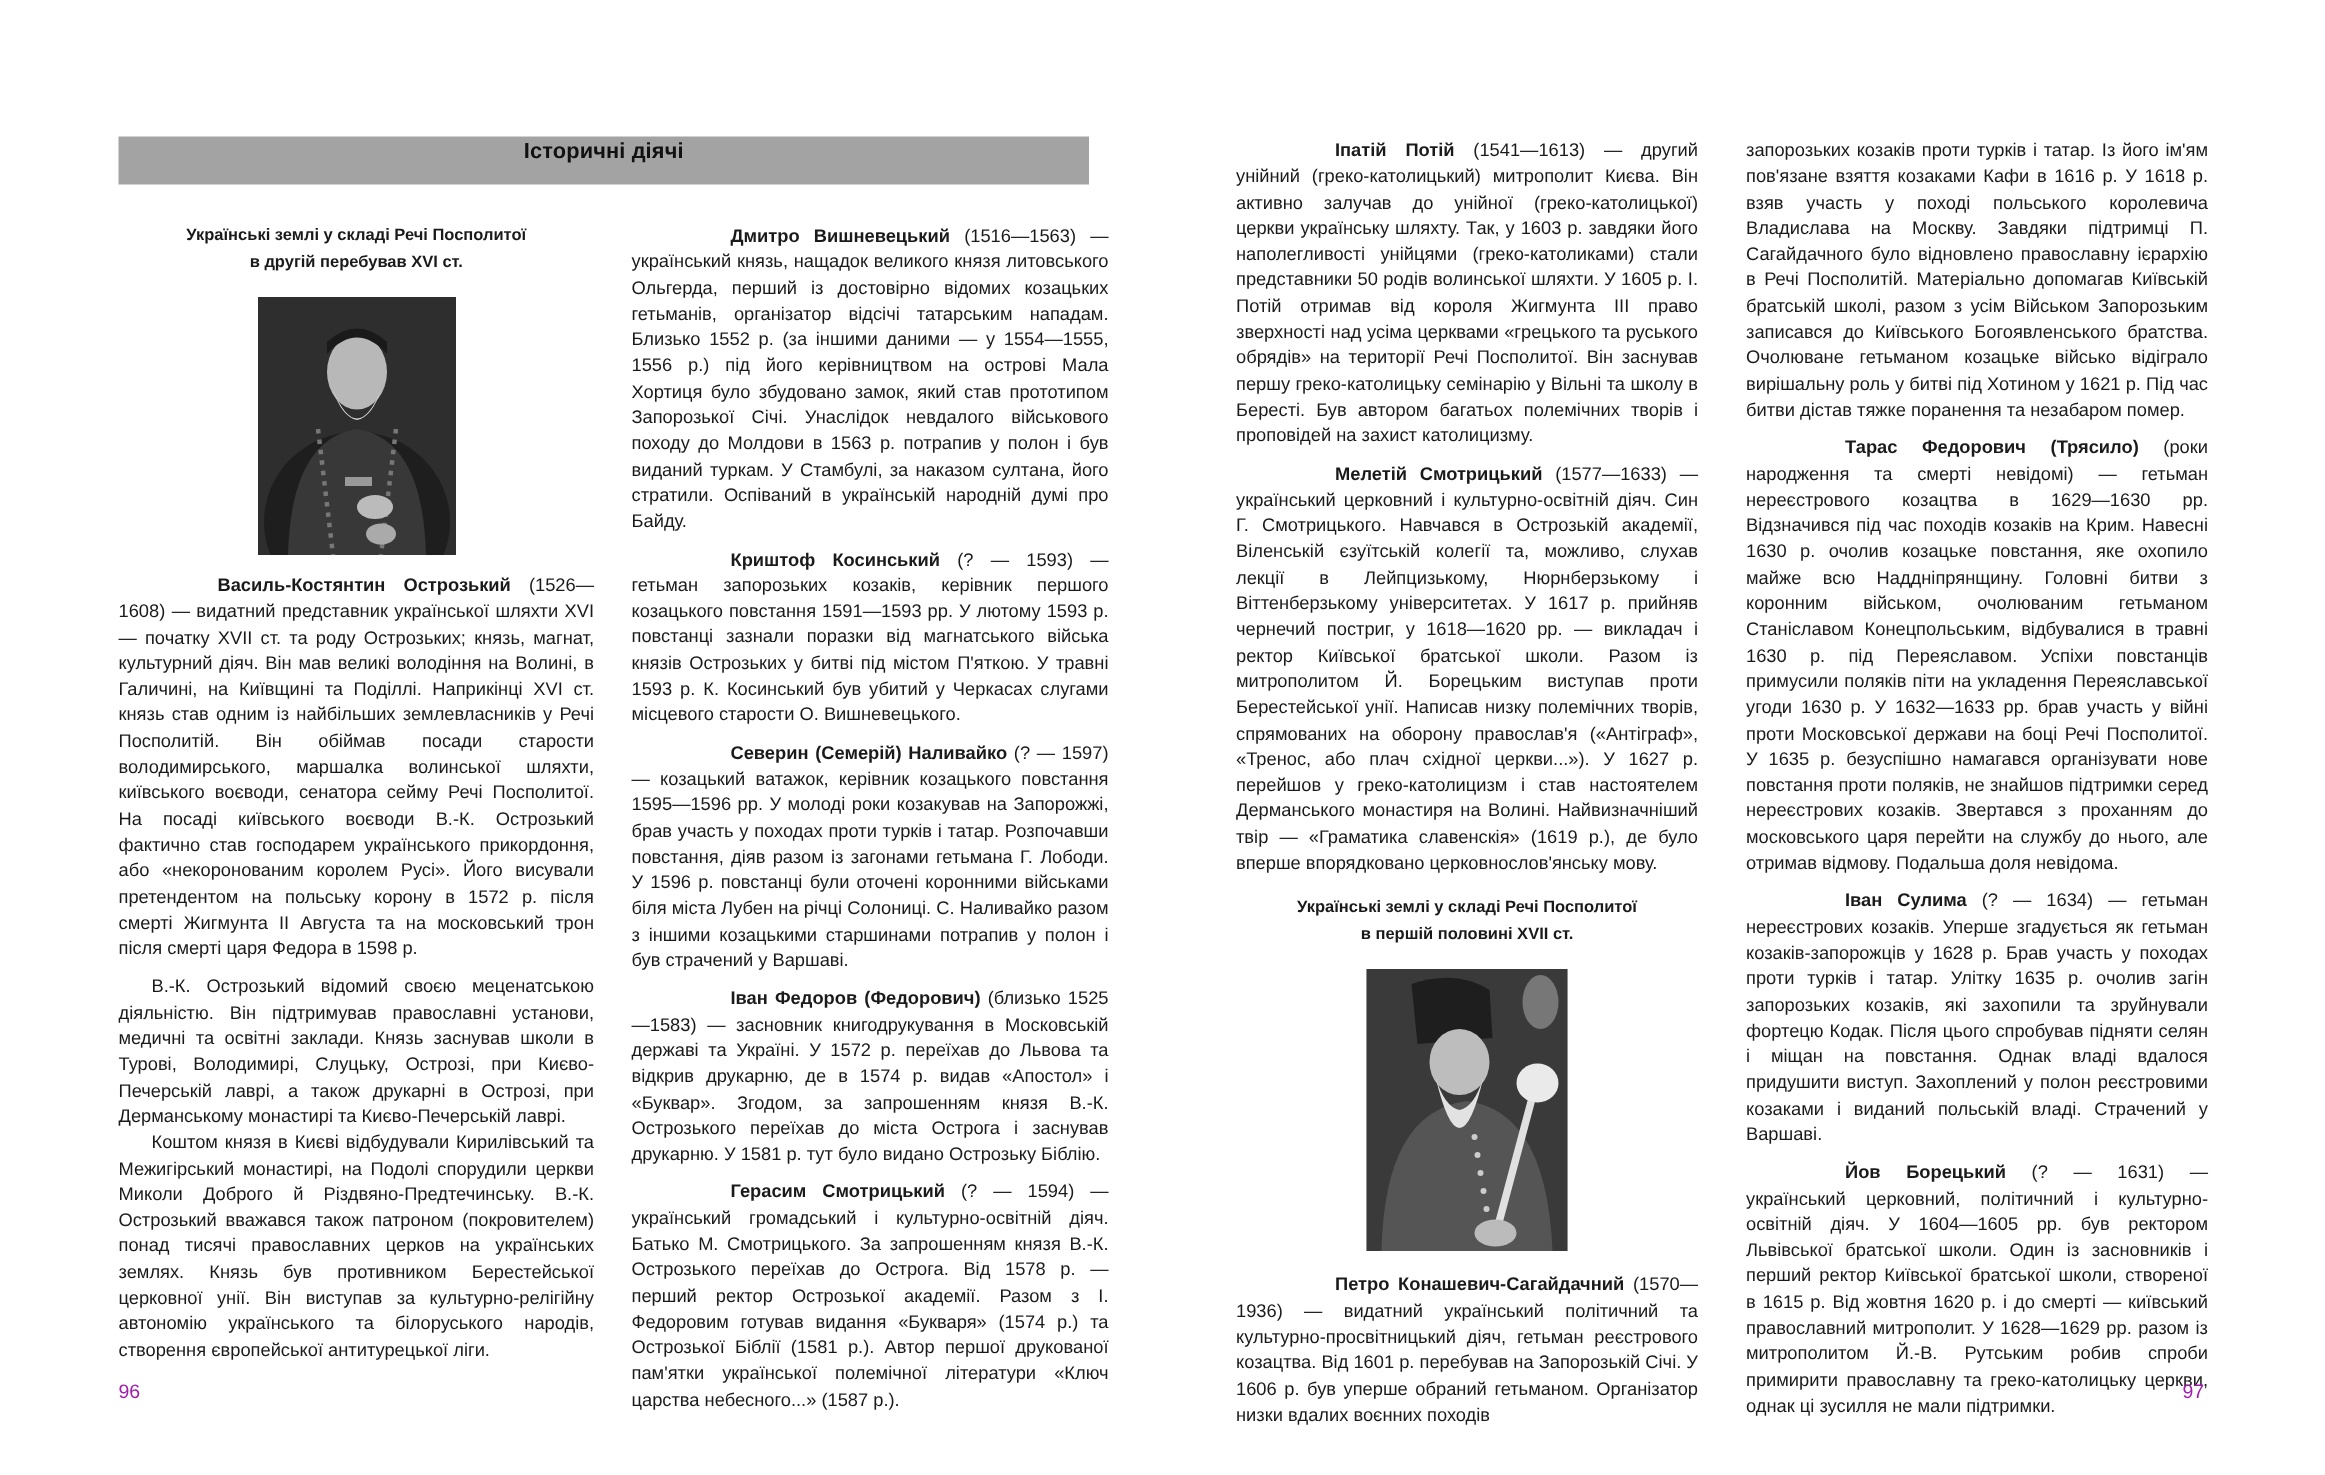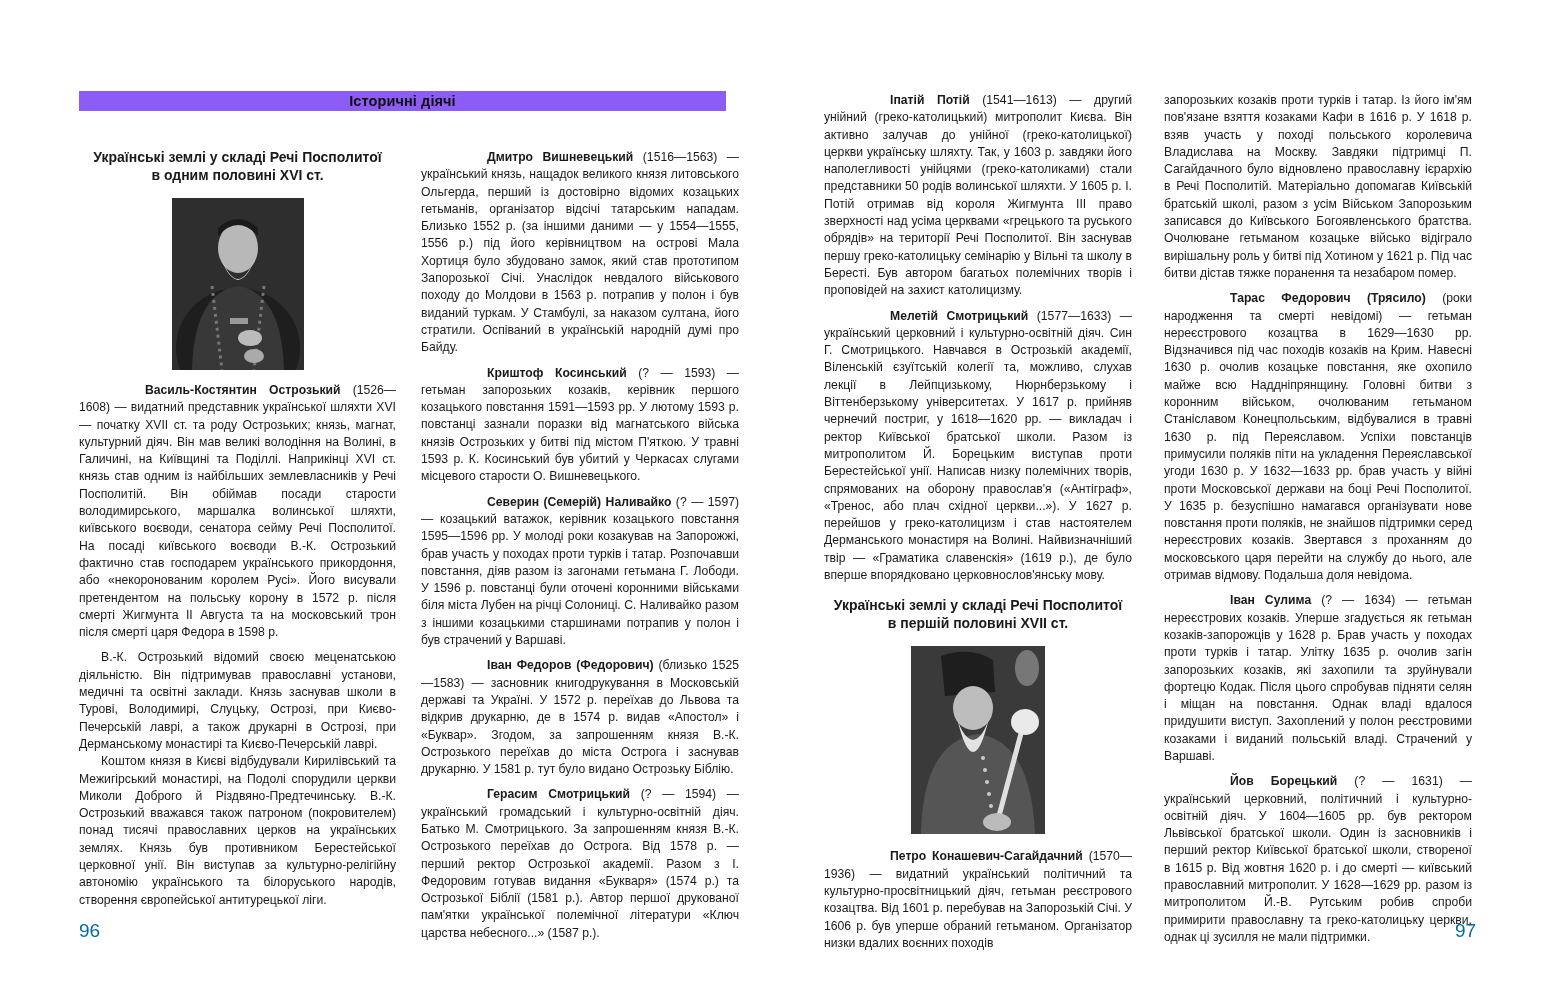--- a/index.html
+++ b/index.html
@@ -1,43 +1,43 @@
 <!DOCTYPE html>
 <html><head>
 <meta charset="utf-8">
 <style>
   html, body { margin: 0; padding: 0; background: #ffffff; }
   body { width: 1550px; height: 983px; position: relative; overflow: hidden;
          font-family: "Liberation Sans", "DejaVu Sans", sans-serif; color: #1a1a1a; }
   .page { position: absolute; top: 0; height: 983px; }
   .page-left { left: 0; width: 775px; }
   .page-right { left: 775px; width: 775px; }
-  .header-bar { position: absolute; left: 79px; top: 91px; width: 647px; height: 20px;
-                background: #8b5cf6; text-align: center; font-weight: bold; font-size: 14.5px;
+  .header-bar { position: absolute; left: 79px; top: 91px; width: 647px; height: 32px;
+                background: #a3a3a3; text-align: center; font-weight: bold; font-size: 14.5px;
                 line-height: 20px; color: #111; letter-spacing: 0.1px; }
   .col { position: absolute; font-size: 12.2px; line-height: 17.3px; text-align: justify; }
   .col p { margin: 0 0 8px 0; text-indent: 22px; }
   .col p.cont { text-indent: 0; }
   .col p.plain { margin-bottom: 0; }
   .col b { font-weight: bold; padding-left: 44px; }
-  .subtitle { text-align: center; font-weight: bold; font-size: 14px; line-height: 18px; margin: 0; }
+  .subtitle { text-align: center; font-weight: bold; font-size: 11px; line-height: 18px; margin: 0; }
   .portrait { margin: 0 auto; background: #3a3a3a; position: relative; overflow: hidden; }
   .portrait svg { display: block; }
-  .page-num { position: absolute; font-size: 19px; color: #0369a1; }
+  .page-num { position: absolute; font-size: 13px; color: #a21caf; }
 </style>
 </head>
 <body>
 
 <div class="page page-left">
   <div class="header-bar">Історичні діячі</div>
 
   <div class="col" style="left:79px; top:148px; width:317px;">
     <div class="subtitle">
       <div>Українські землі у складі Речі Посполитої</div>
-      <div>в одним половині XVI ст.</div>
+      <div>в другій перебував XVI ст.</div>
     </div>
     <div class="portrait" style="width:132px; height:172px; margin-top:14px; margin-bottom:12px;">
       <svg width="132" height="172" viewBox="0 0 132 172">
         <rect width="132" height="172" fill="#2e2e2e"></rect>
         <ellipse cx="66" cy="150" rx="62" ry="60" fill="#1e1e1e"></ellipse>
         <path d="M20 172 Q22 95 66 88 Q110 95 112 172 Z" fill="#383838"></path>
         <path d="M40 88 L50 172 M92 88 L82 172" stroke="#777" stroke-width="3" stroke-dasharray="3 4"></path>
         <ellipse cx="66" cy="50" rx="20" ry="25" fill="#b8b8b8"></ellipse>
         <path d="M46 38 Q66 16 86 38 L86 30 Q66 12 46 30 Z" fill="#1a1a1a"></path>
         <path d="M50 62 Q66 100 82 62 Q76 80 66 82 Q56 80 50 62 Z" fill="#d8d8d8"></path>

